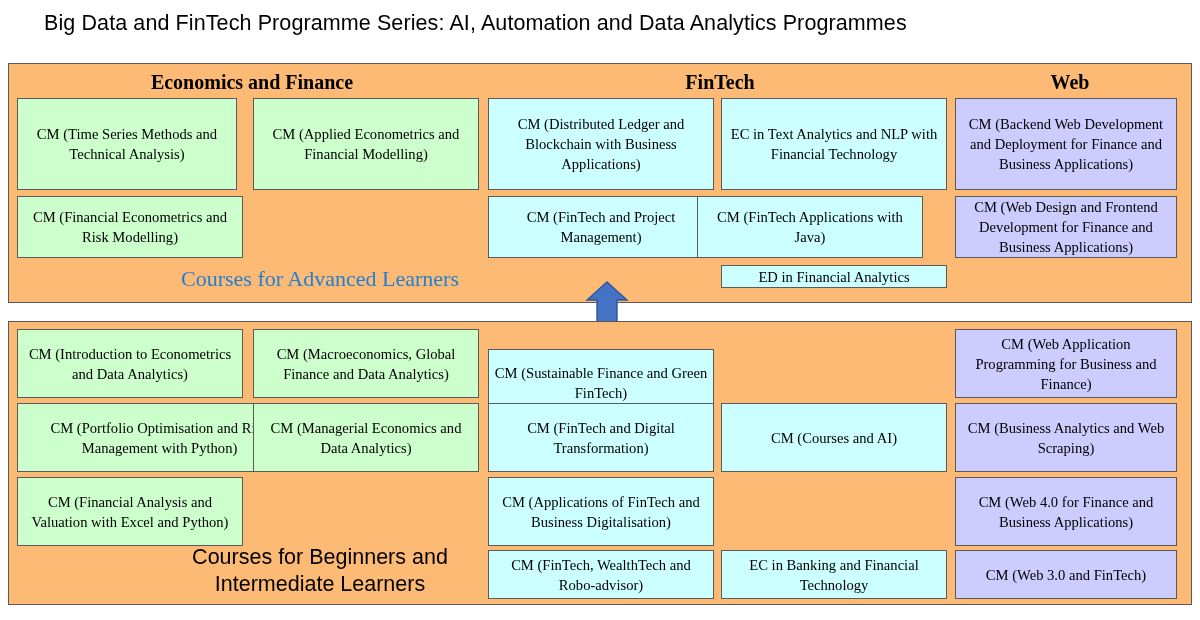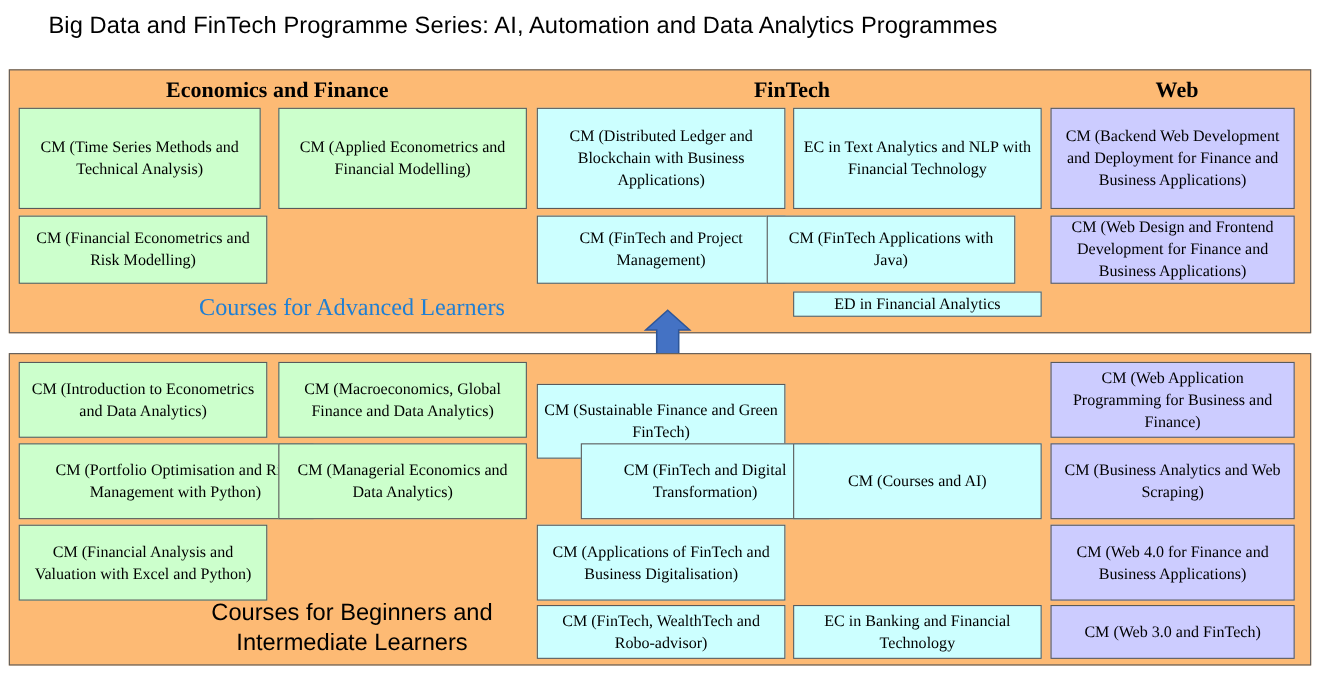--- a/index.html
+++ b/index.html
@@ -152,21 +152,21 @@
 <div class="panel" id="panel-beginner">
 
   <div class="course c-green" style="left:8px; top:7px; width:226px; height:69px;">CM (Introduction to Econometrics and Data Analytics)</div>
   <div class="course c-green" style="left:8px; top:81px; width:268px; height:69px;padding-left:22px;">CM (Portfolio Optimisation and Risk Management with Python)</div>
   <div class="course c-green" style="left:8px; top:155px; width:226px; height:69px;">CM (Financial Analysis and Valuation with Excel and Python)</div>
 
   <div class="course c-green" style="left:244px; top:7px; width:226px; height:69px;">CM (Macroeconomics, Global Finance and Data Analytics)</div>
   <div class="course c-green" style="left:244px; top:81px; width:226px; height:69px;">CM (Managerial Economics and Data Analytics)</div>
 
   <div class="course c-cyan" style="left:479px; top:3px; width:226px; height:68px;margin-top:24px;">CM (Sustainable Finance and Green FinTech)</div>
-  <div class="course c-cyan" style="left:479px; top:81px; width:226px; height:69px;margin-left:40px;">CM (FinTech and Digital Transformation)</div>
+  <div class="course c-cyan" style="left:479px; top:81px; width:226px; height:69px;">CM (FinTech and Digital Transformation)</div>
   <div class="course c-cyan" style="left:479px; top:155px; width:226px; height:69px;">CM (Applications of FinTech and Business Digitalisation)</div>
   <div class="course c-cyan" style="left:479px; top:228px; width:226px; height:49px;">CM (FinTech, WealthTech and Robo-advisor)</div>
 
   <div class="course c-cyan" style="left:712px; top:81px; width:226px; height:69px;">CM (Courses and AI)</div>
   <div class="course c-cyan" style="left:712px; top:228px; width:226px; height:49px;">EC in Banking and Financial Technology</div>
 
   <div class="course c-purple" style="left:946px; top:7px; width:222px; height:69px;">CM (Web Application Programming for Business and Finance)</div>
   <div class="course c-purple" style="left:946px; top:81px; width:222px; height:69px;">CM (Business Analytics and Web Scraping)</div>
   <div class="course c-purple" style="left:946px; top:155px; width:222px; height:69px;">CM (Web 4.0 for Finance and Business Applications)</div>
   <div class="course c-purple" style="left:946px; top:228px; width:222px; height:49px;">CM (Web 3.0 and FinTech)</div>

